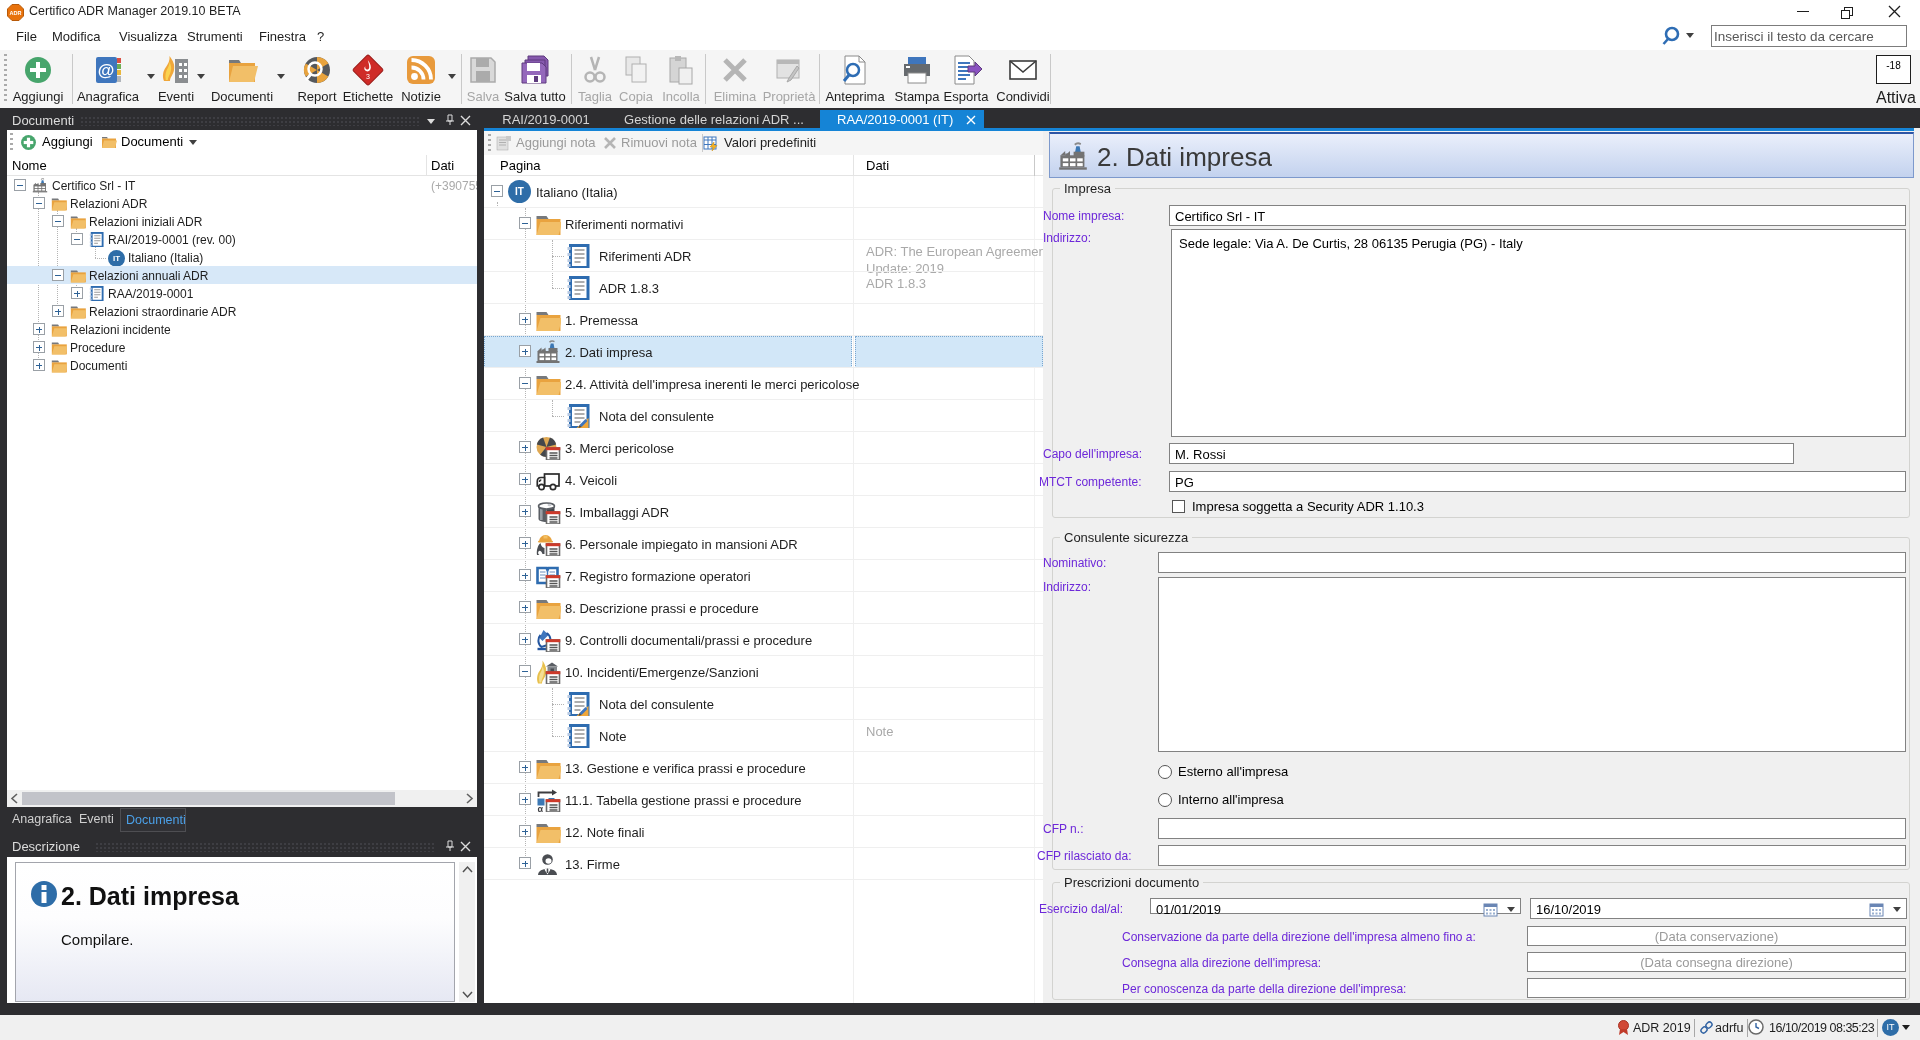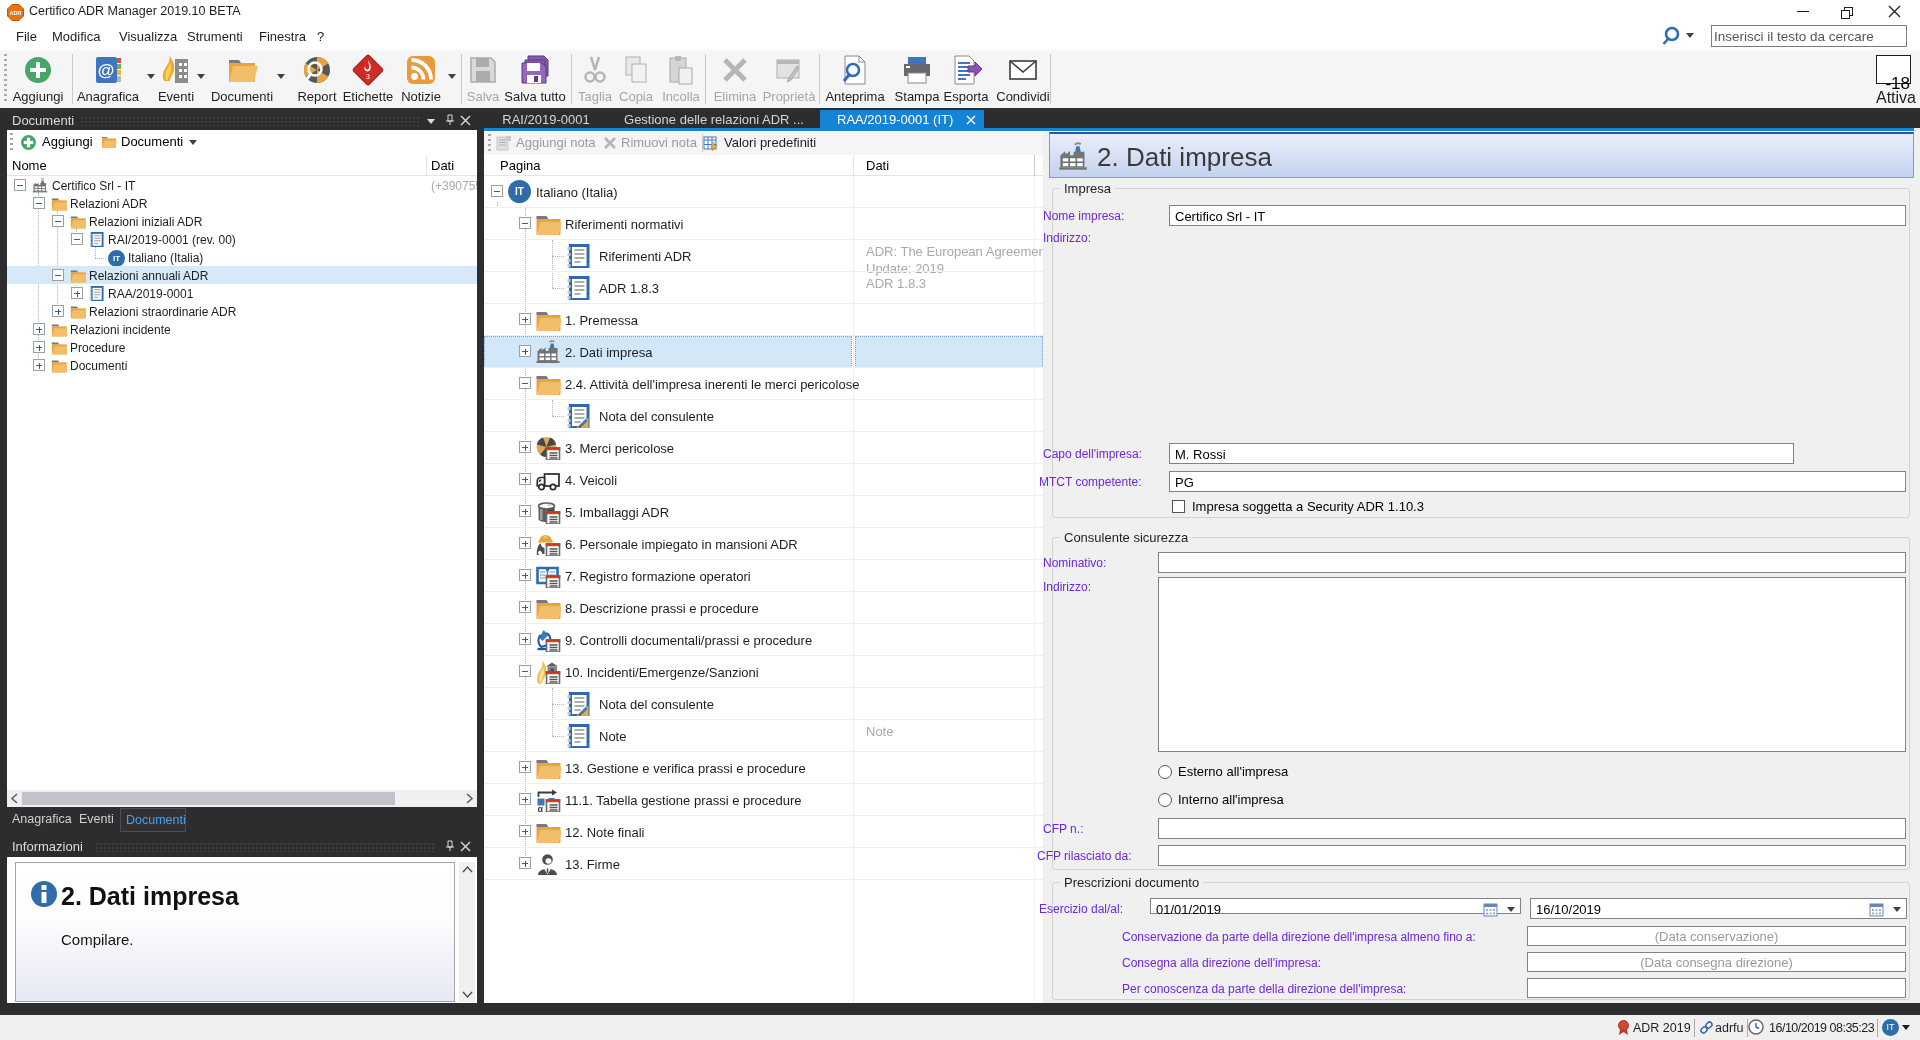--- a/index.html
+++ b/index.html
@@ -396,21 +396,21 @@
   </div>
   <div class="tbtn" style="left:978px">
     <svg class="ic" viewBox="0 0 32 32">
       <rect x="3" y="7" width="26" height="18" fill="#fff" stroke="#3c3c3c" stroke-width="1.6"></rect>
       <path d="M3,7 L16,18 L29,7" fill="none" stroke="#3c3c3c" stroke-width="1.6"></path>
     </svg>
     <div class="tx">Condividi</div>
   </div>
   <div class="tsep" style="left:1050px"></div>
   <div class="abs" style="left:1876px;top:5px;width:35px;height:29px;background:#fff;border:1px solid #1e1e1e">
-    <div class="abs" style="width:100%;text-align:right;top:18px;font-size:17px">-18</div>
+    <div class="abs" style="width:100%;text-align:center;top:4px;font-size:10px">-18</div>
   </div>
   <div class="abs" style="left:1876px;top:39px;width:36px;text-align:center;font-size:16px;color:#1e1e1e">Attiva</div>
 </div>
 
 <div class="ptitle" style="left:0;top:111px;width:477px;height:19px;line-height:19px">
   <span style="margin-left:12px">Documenti</span><div class="abs" style="left:80px;top:5px;width:340px;height:10px;background-image:radial-gradient(#3e3e43 1px,transparent 1px);background-size:4px 4px"></div>
   <div class="darr" style="left:427px;top:8px;border-top-color:#dcdcdc"></div>
   <svg class="abs" style="left:443px;top:3px" width="12" height="13">
       <path d="M5,1 L9,1 L9,7 L5,7 Z M7,7 L7,11 M3,7 L11,7" stroke="#dcdcdc" fill="none"></path>
     </svg>
@@ -536,21 +536,21 @@
     </svg>
 </div>
 <div class="abs" style="left:0;top:807px;width:480px;height:29px;background:#2d2d30">
   <div class="abs" style="left:12px;top:5px;font-size:12.5px;color:#d0d0d0">Anagrafica</div>
   <div class="abs" style="left:79px;top:5px;font-size:12.5px;color:#d0d0d0">Eventi</div>
   <div class="abs" style="left:120px;top:1px;width:66px;height:24px;border:1px solid #4e4e52;background:#313135">
     <div class="abs" style="left:5px;top:4px;font-size:12.5px;color:#4ba0e8">Documenti</div>
   </div>
 </div>
 <div class="ptitle" style="left:0;top:836px;width:477px;height:21px;line-height:21px">
-  <span style="margin-left:12px">Informazioni</span><div class="abs" style="left:95px;top:6px;width:340px;height:10px;background-image:radial-gradient(#3e3e43 1px,transparent 1px);background-size:4px 4px"></div>
+  <span style="margin-left:12px">Descrizione</span><div class="abs" style="left:95px;top:6px;width:340px;height:10px;background-image:radial-gradient(#3e3e43 1px,transparent 1px);background-size:4px 4px"></div>
   <svg class="abs" style="left:443px;top:4px" width="12" height="13">
       <path d="M5,1 L9,1 L9,7 L5,7 Z M7,7 L7,11 M3,7 L11,7" stroke="#dcdcdc" fill="none"></path>
     </svg>
   <svg class="abs" style="left:460px;top:5px" width="11" height="11">
       <path d="M1,1 L10,10 M10,1 L1,10" stroke="#dcdcdc" stroke-width="1.4"></path>
     </svg>
 </div>
 <div class="abs white" style="left:7px;top:857px;width:470px;height:150px">
   <div class="abs" style="left:8px;top:5px;width:440px;height:140px;border:1px solid #a3a5ac;background:linear-gradient(#ffffff,#fdfdfe 40%,#e6e8f3)">
     <svg class="abs" style="left:14px;top:17px" width="28" height="28">
@@ -811,20 +811,23 @@
       </svg>
     <div class="abs" style="left:47px;top:8px;font-size:26px;color:#3a3a3a">2. Dati impresa</div>
   </div>
   <div class="gbox" style="left:9px;top:60px;width:858px;height:330px"></div>
   <div class="glabel" style="left:17px;top:53px">Impresa</div>
   <div class="flabel" style="left:0px;top:81px;width:120px">Nome impresa:</div>
   <div class="field" style="left:126px;top:77px;width:737px;height:21px">
       <div class="abs" style="left:5px;top:3px;font-size:13px">Certifico Srl - IT</div>
     </div>
   <div class="flabel" style="left:0px;top:103px;width:120px">Indirizzo:</div>
+  <div class="field" style="left:128px;top:101px;width:735px;height:208px">
+      <div class="abs" style="left:7px;top:6px;font-size:13px">Sede legale: Via A. De Curtis, 28 06135 Perugia (PG) - Italy</div>
+    </div>
   <div class="flabel" style="left:0px;top:319px;width:120px">Capo dell'impresa:</div>
   <div class="field" style="left:126px;top:315px;width:625px;height:21px">
       <div class="abs" style="left:5px;top:3px;font-size:13px">M. Rossi</div>
     </div>
   <div class="flabel" style="left:-4px;top:347px;width:124px">MTCT competente:</div>
   <div class="field" style="left:126px;top:343px;width:737px;height:21px">
       <div class="abs" style="left:5px;top:3px;font-size:13px">PG</div>
     </div>
   <div class="abs" style="left:129px;top:372px;width:13px;height:13px;background:#fff;border:1px solid #555"></div>
   <div class="abs" style="left:149px;top:371px;font-size:13px">Impresa soggetta a Security ADR 1.10.3</div>

